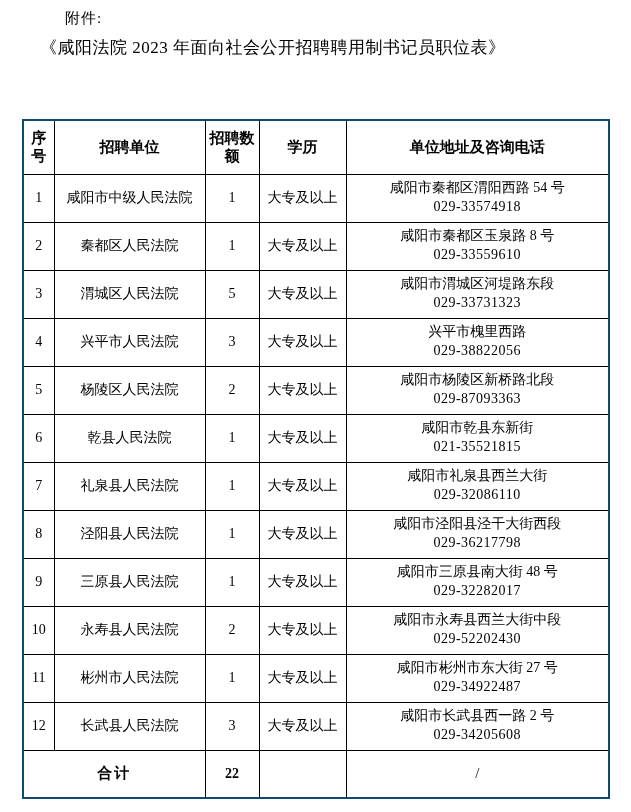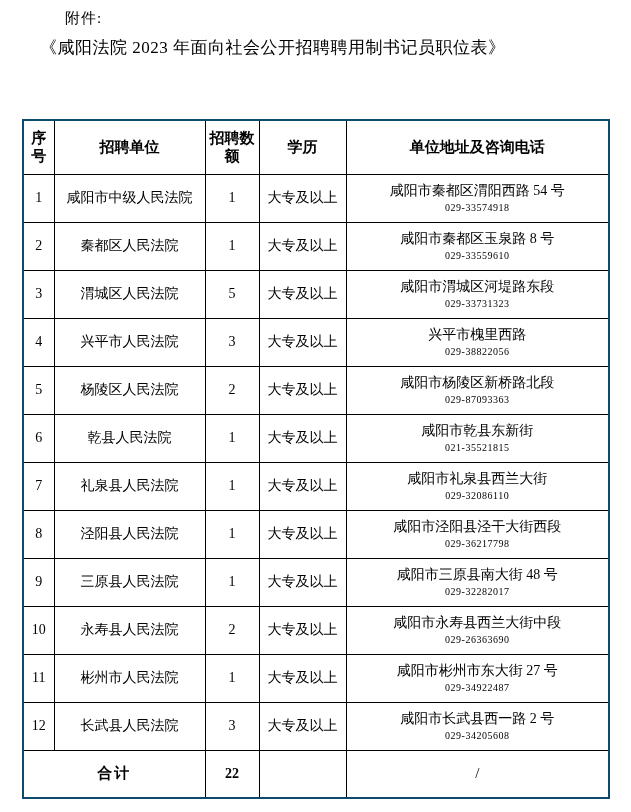--- a/index.html
+++ b/index.html
@@ -57,21 +57,21 @@
   table.positions tbody tr { height: 48px; }
   td.c-no { font-size: 13px; }
   td.c-count { font-size: 13px; }
   td.c-addr {
     text-align: left;
     padding-left: 8px;
     padding-right: 4px;
     margin-left: 32px;
   }
   td.c-addr .addr-line { font-size: 14px; line-height: 1.35; }
-  td.c-addr .phone-line { font-size: 10px; line-height: 1.35; letter-spacing: 0.5px; }
+  td.c-addr .phone-line { font-size: 14px; line-height: 1.35; letter-spacing: 0.5px; }
   tr.total-row { height: 47px; }
   tr.total-row td.t-label { font-weight: bold; font-size: 15px; letter-spacing: 2px; }
   tr.total-row td.t-count { font-weight: bold; font-size: 14px; }
   tr.total-row td.t-slash { text-align: center; font-size: 15px; }
 </style>
 </head>
 <body>
 
 <div class="attachment-label">附件:</div>
 <div class="doc-title">《咸阳法院 2023 年面向社会公开招聘聘用制书记员职位表》</div>
@@ -184,21 +184,21 @@
         <div class="phone-line">029-32282017</div>
       </td>
     </tr>
     <tr>
       <td class="c-no">10</td>
       <td class="c-unit">永寿县人民法院</td>
       <td class="c-count">2</td>
       <td class="c-edu">大专及以上</td>
       <td class="c-addr">
         <div class="addr-line">咸阳市永寿县西兰大街中段</div>
-        <div class="phone-line">029-26363690</div>
+        <div class="phone-line">029-52202430</div>
       </td>
     </tr>
     <tr>
       <td class="c-no">11</td>
       <td class="c-unit">彬州市人民法院</td>
       <td class="c-count">1</td>
       <td class="c-edu">大专及以上</td>
       <td class="c-addr">
         <div class="addr-line">咸阳市彬州市东大街 27 号</div>
         <div class="phone-line">029-34922487</div>

